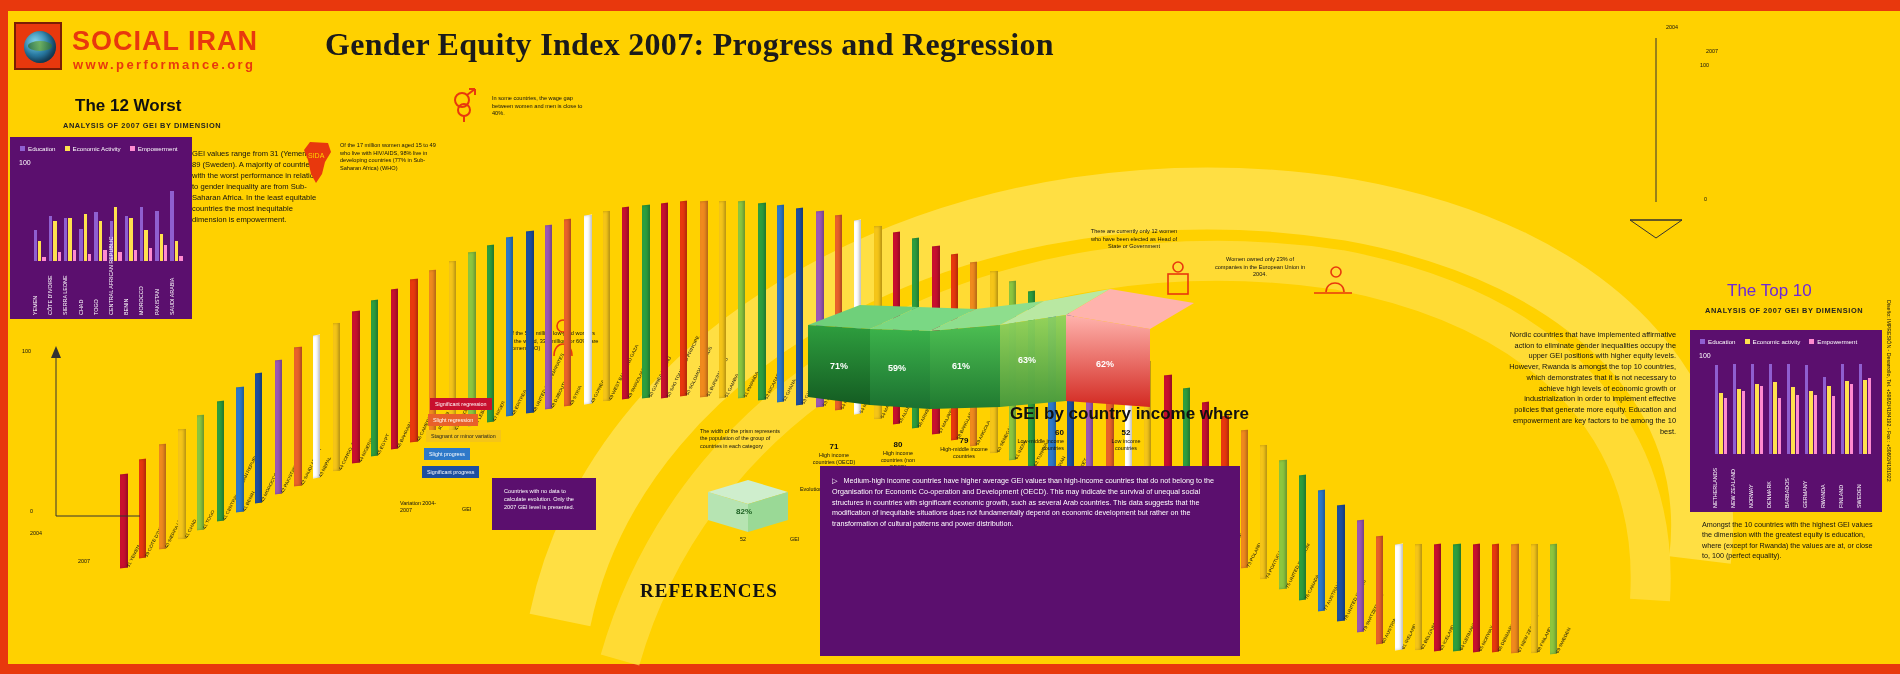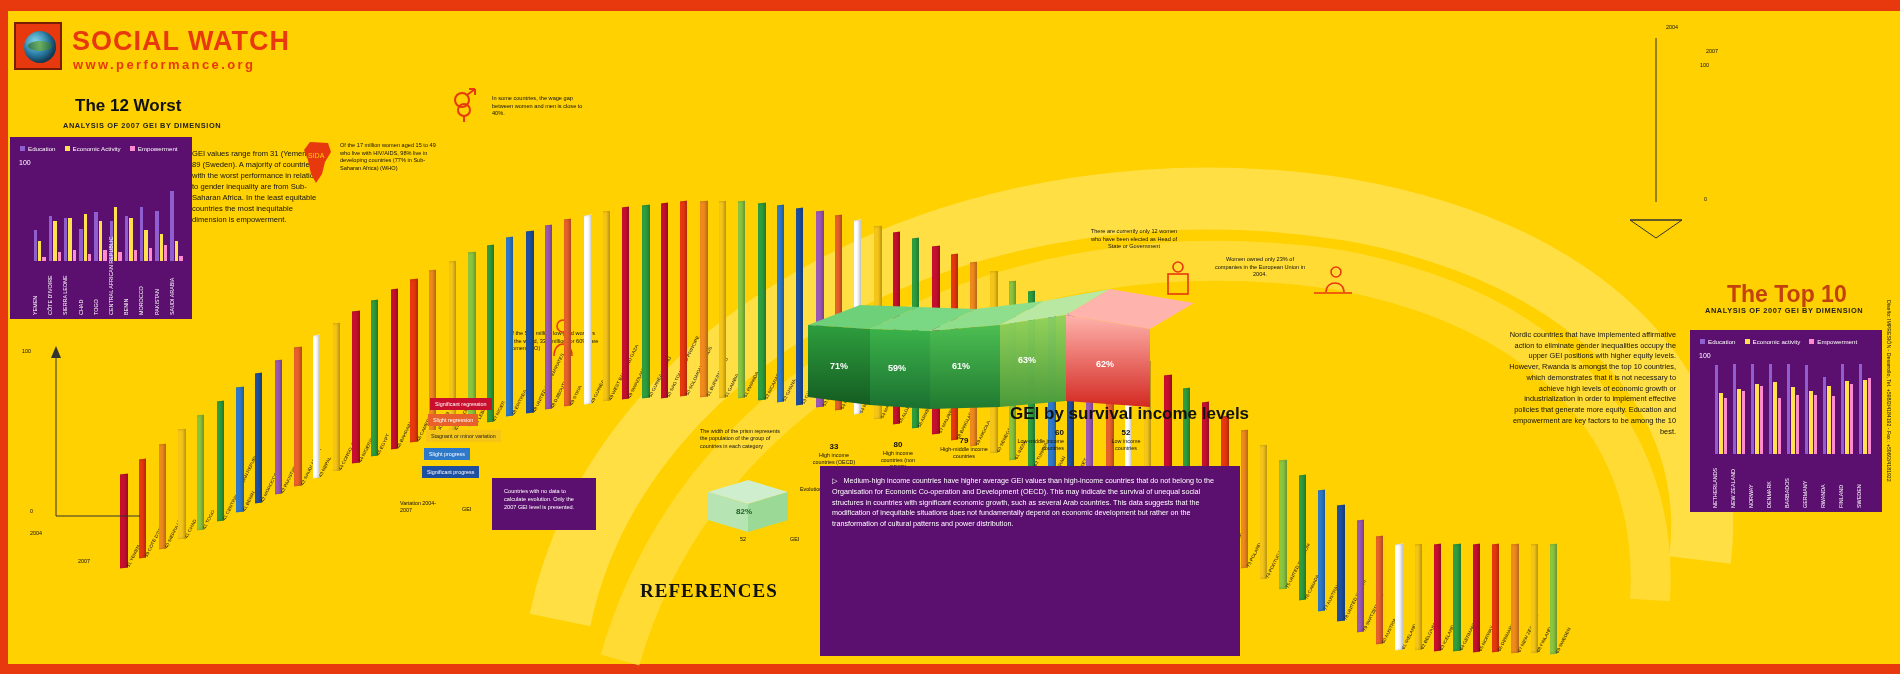--- a/index.html
+++ b/index.html
@@ -21,21 +21,21 @@
 
   .main-title{position:absolute;left:325px;top:26px;color:#1b1b1b;font-size:32px;font-weight:bold;
      font-family:"Liberation Serif", serif;letter-spacing:.3px;}
 
   
   .purple{position:absolute;background:#5B0F6E;color:#fff;}
   .worst-title{position:absolute;left:75px;top:96px;color:#111;font-size:17px;font-weight:bold;}
   .worst-sub{position:absolute;left:63px;top:121px;color:#222;font-size:7.4px;letter-spacing:.6px;font-weight:bold;}
   .panel-worst{left:10px;top:137px;width:182px;height:182px;}
   .panel-top10{left:1690px;top:330px;width:192px;height:182px;}
-  .top10-title{position:absolute;left:1727px;top:281px;color:#c2410c;font-size:23px;font-weight:bold;}
+  .top10-title{position:absolute;left:1727px;top:281px;color:#6d28d9;font-size:17px;font-weight:normal;}
   .top10-sub{position:absolute;left:1705px;top:306px;color:#222;font-size:7.4px;letter-spacing:.6px;font-weight:bold;}
 
   .legend-row{position:absolute;top:8px;left:10px;display:flex;gap:9px;font-size:6.2px;align-items:center;}
   .legend-row .li{display:flex;align-items:center;gap:3px;}
   .sw-edu{width:5px;height:5px;background:#8f5fd0;display:inline-block;}
   .sw-eco{width:5px;height:5px;background:#ffe14d;display:inline-block;}
   .sw-emp{width:5px;height:5px;background:#ff8ad0;display:inline-block;}
   .axis100{position:absolute;left:9px;top:22px;font-size:7px;color:#fff;}
   .bars{position:absolute;left:22px;top:28px;bottom:58px;right:8px;display:flex;align-items:flex-end;gap:0px;}
   .grp{display:flex;align-items:flex-end;gap:1px;flex:1;justify-content:center;}
@@ -81,22 +81,23 @@
   <div class="leftred"></div>
 
   <svg style="position:absolute;left:0;top:0;" width="1900" height="674">
     <path d="M560 620 C 620 330, 980 150, 1350 210 C 1600 255, 1720 400, 1700 560" fill="none" stroke="#FFE04A" stroke-width="62" opacity="0.9"></path>
     <path d="M620 660 C 700 380, 1000 220, 1340 270 C 1560 312, 1660 440, 1650 600" fill="none" stroke="#FFE04A" stroke-width="40" opacity="0.7"></path>
   </svg>
 
   <div class="logo-box">
     <div class="logo-globe"></div>
   </div>
-  <div class="sw-title">SOCIAL WATCH</div>
+  <div class="sw-title">SOCIAL IRAN</div>
   <div class="sw-url">www.performance.org</div>
+  <div class="main-title">Gender Equity Index 2007: Progress and Regression</div>
 
   <div class="worst-title">The 12 Worst</div>
   <div class="worst-sub">ANALYSIS OF 2007 GEI BY DIMENSION</div>
   <div class="purple panel-worst">
     <div class="legend-row">
       <span class="li">
           <i class="sw-edu"></i>
           <span>Education</span>
         </span>
       <span class="li">
@@ -510,41 +511,41 @@
 
       <text x="30" y="114" font-size="9" fill="#ffffff" font-family="Liberation Sans" font-weight="bold">71%</text>
       <text x="88" y="116" font-size="9" fill="#ffffff" font-family="Liberation Sans" font-weight="bold">59%</text>
       <text x="152" y="114" font-size="9" fill="#ffffff" font-family="Liberation Sans" font-weight="bold">61%</text>
       <text x="218" y="108" font-size="9" fill="#ffffff" font-family="Liberation Sans" font-weight="bold">63%</text>
       <text x="296" y="112" font-size="9" fill="#ffffff" font-family="Liberation Sans" font-weight="bold">62%</text>
     </svg>
   </div>
 
   <div class="tiny" style="position:absolute;left:808px;top:442px;width:52px;text-align:center;line-height:1.3;">
-    <span style="font-size:8px;font-weight:bold;">33</span><br>
+    <span style="font-size:8px;font-weight:bold;">71</span><br>
     <span>High income countries (OECD)</span>
   </div>
   <div class="tiny" style="position:absolute;left:872px;top:440px;width:52px;text-align:center;line-height:1.3;">
     <span style="font-size:8px;font-weight:bold;">80</span><br>
     <span>High income countries (non OECD)</span>
   </div>
   <div class="tiny" style="position:absolute;left:936px;top:436px;width:56px;text-align:center;line-height:1.3;">
     <span style="font-size:8px;font-weight:bold;">79</span><br>
     <span>High-middle income countries</span>
   </div>
   <div class="tiny" style="position:absolute;left:1008px;top:428px;width:56px;text-align:right;line-height:1.3;">
     <span style="font-size:8px;font-weight:bold;">60</span><br>
     <span>Low-middle income countries</span>
   </div>
   <div class="tiny" style="position:absolute;left:1102px;top:428px;width:48px;text-align:center;line-height:1.3;">
     <span style="font-size:8px;font-weight:bold;">52</span><br>
     <span>Low income countries</span>
   </div>
 
-  <div class="gei-income-title">GEI by survival income levels</div>
+  <div class="gei-income-title">GEI by country income where</div>
 
   <div class="tiny" style="position:absolute;left:700px;top:428px;width:86px;line-height:1.35;">The width of the prism represents the population of the group of countries in each category</div>
   <svg style="position:absolute;left:700px;top:470px;" width="110" height="70">
     <polygon points="8,22 48,10 88,22 48,34" fill="#cfeecd"></polygon>
     <polygon points="8,22 48,34 48,62 8,50" fill="#b6e4b2"></polygon>
     <polygon points="48,34 88,22 88,50 48,62" fill="#9ad996"></polygon>
     <text x="36" y="44" font-size="8" fill="#1b5e20" font-family="Liberation Sans" font-weight="bold">82%</text>
   </svg>
   <div class="tiny" style="position:absolute;left:800px;top:486px;">Evolution</div>
   <div class="tiny" style="position:absolute;left:740px;top:536px;">52</div>
@@ -628,16 +629,17 @@
         <div class="xlab">NORWAY</div>
         <div class="xlab">DENMARK</div>
         <div class="xlab">BARBADOS</div>
         <div class="xlab">GERMANY</div>
         <div class="xlab">RWANDA</div>
         <div class="xlab">FINLAND</div>
         <div class="xlab">SWEDEN</div>
       </div>
   </div>
 
+  <div class="tb" style="left:1702px;top:520px;width:180px;font-size:7.2px;">Amongst the 10 countries with the highest GEI values the dimension with the greatest equity is education, where (except for Rwanda) the values are at, or close to, 100 (perfect equality).</div>
   <div class="tb" style="left:1500px;top:330px;width:176px;text-align:right;font-size:7.4px;">Nordic countries that have implemented affirmative action to eliminate gender inequalities occupy the upper GEI positions with higher equity levels. However, Rwanda is amongst the top 10 countries, which demonstrates that it is not necessary to achieve high levels of economic growth or industrialization in order to implement effective policies that generate more equity. Education and empowerment are key factors to be among the 10 best.</div>
 
   <div class="vert-credit">Diseño: IMPRESIÓN - Desarrollo, Tel. +598/2/4184192 - Fax : +598/2/4181922</div>
 </div>
 
 </body></html>

